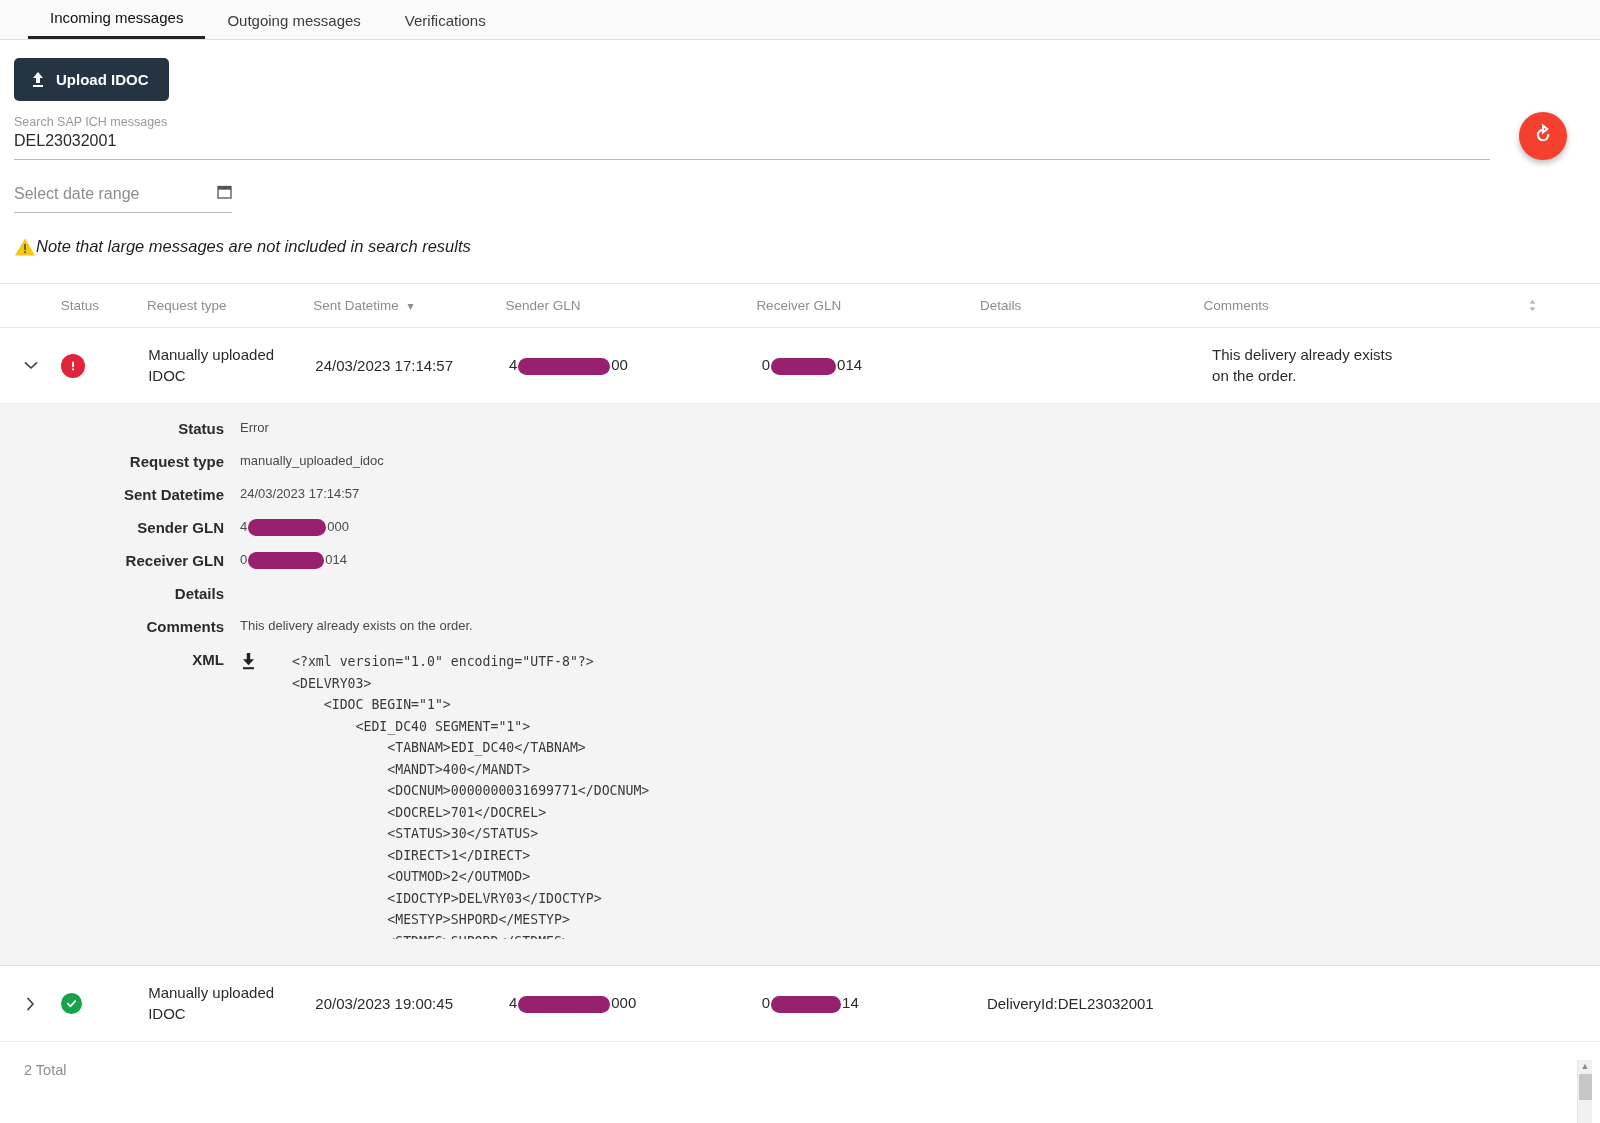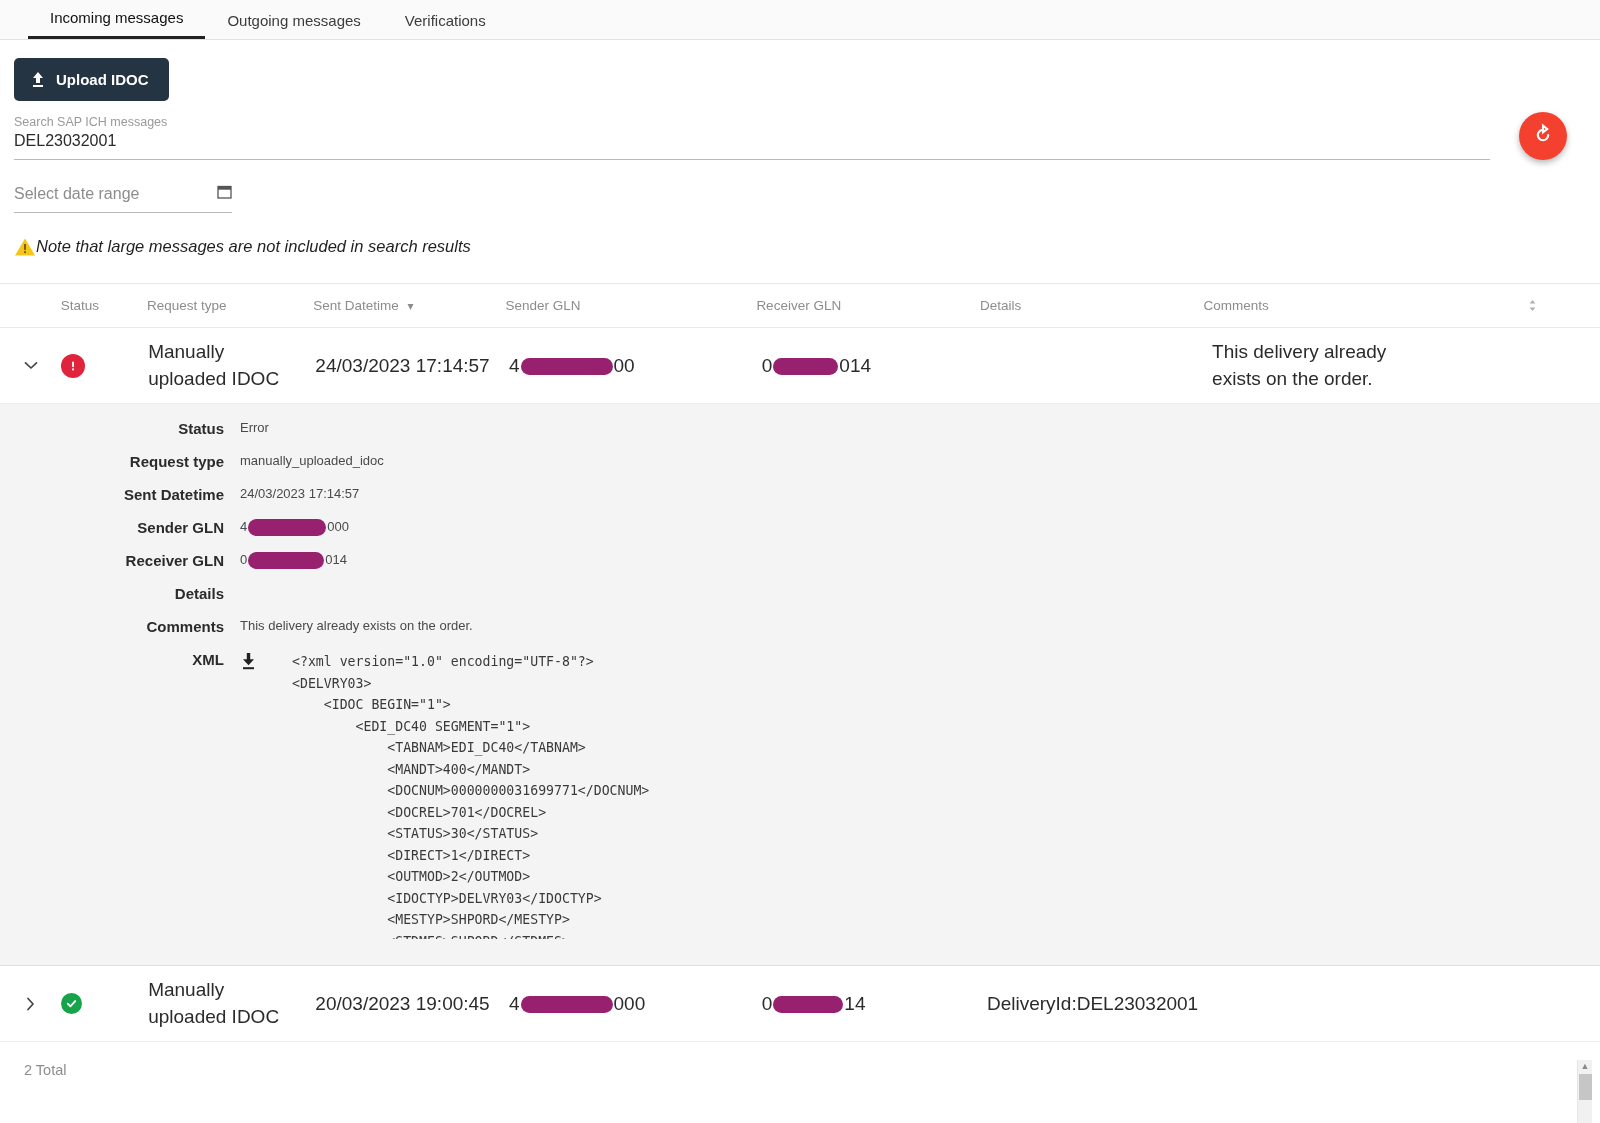--- a/index.html
+++ b/index.html
@@ -92,21 +92,21 @@
   .thead {
     display:flex; align-items:center;
     height: 44px;
     font-size: 13.5px; color:#8d8d8d;
     border-bottom: 1px solid #e8e8e8;
     background:#fff;
   }
   .row {
     display:flex; align-items:center;
     min-height: 76px;
-    font-size: 19px; color:#2b2b2b;
+    font-size: 15px; color:#2b2b2b;
     background:#fff;
     border-bottom: 1px solid #ededed;
   }
   .c-toggle { width: 62px; display:flex; justify-content:center; align-items:center; cursor:pointer; }
   .c-status { width: 88px; }
   .c-type   { width: 145px; }
   .c-date   { width: 196px; margin-left: 24px; }
   .c-sender { width: 256px; }
   .c-recv   { width: 228px; }
   .c-details{ width: 228px; }

